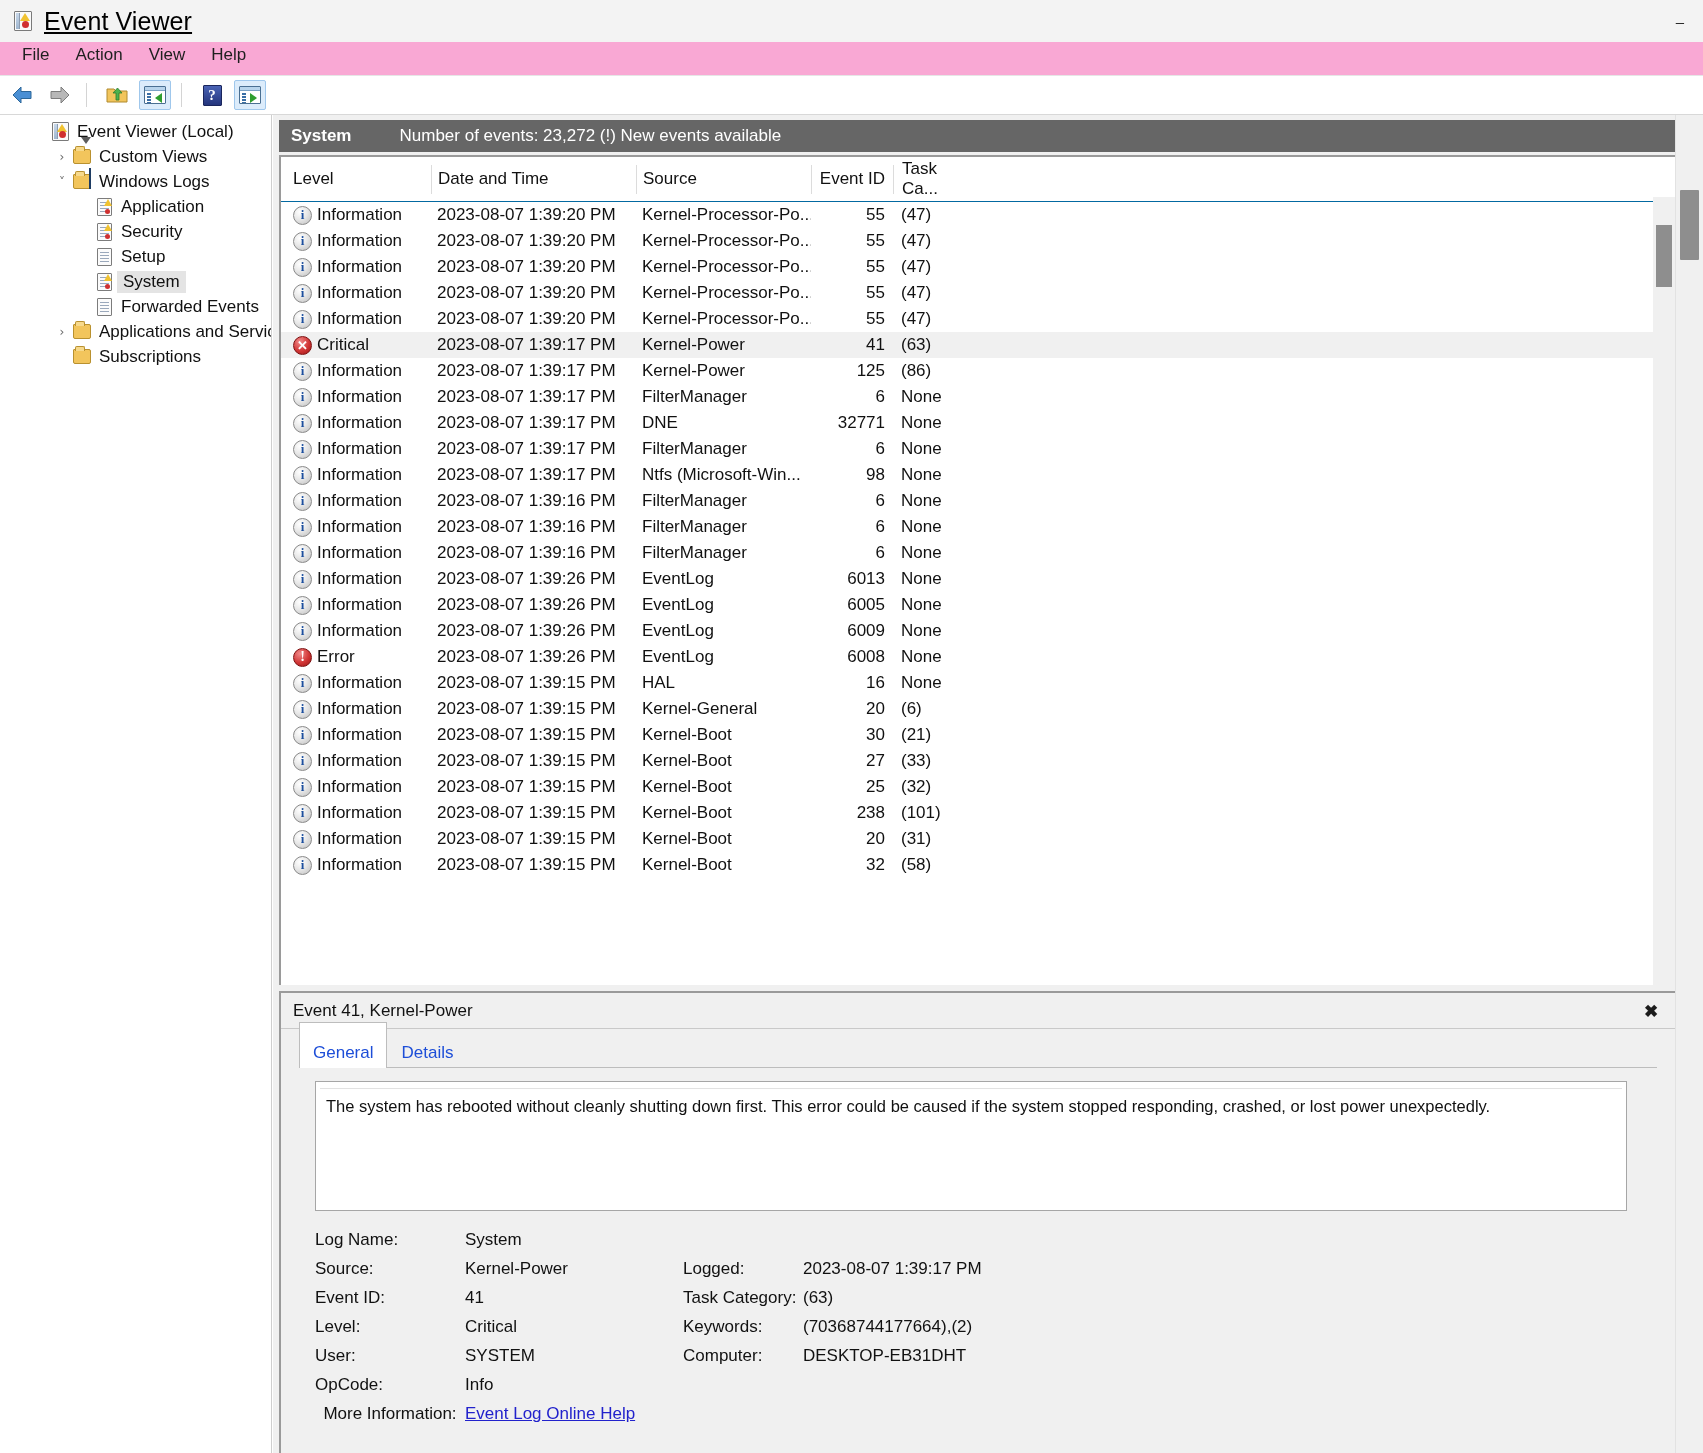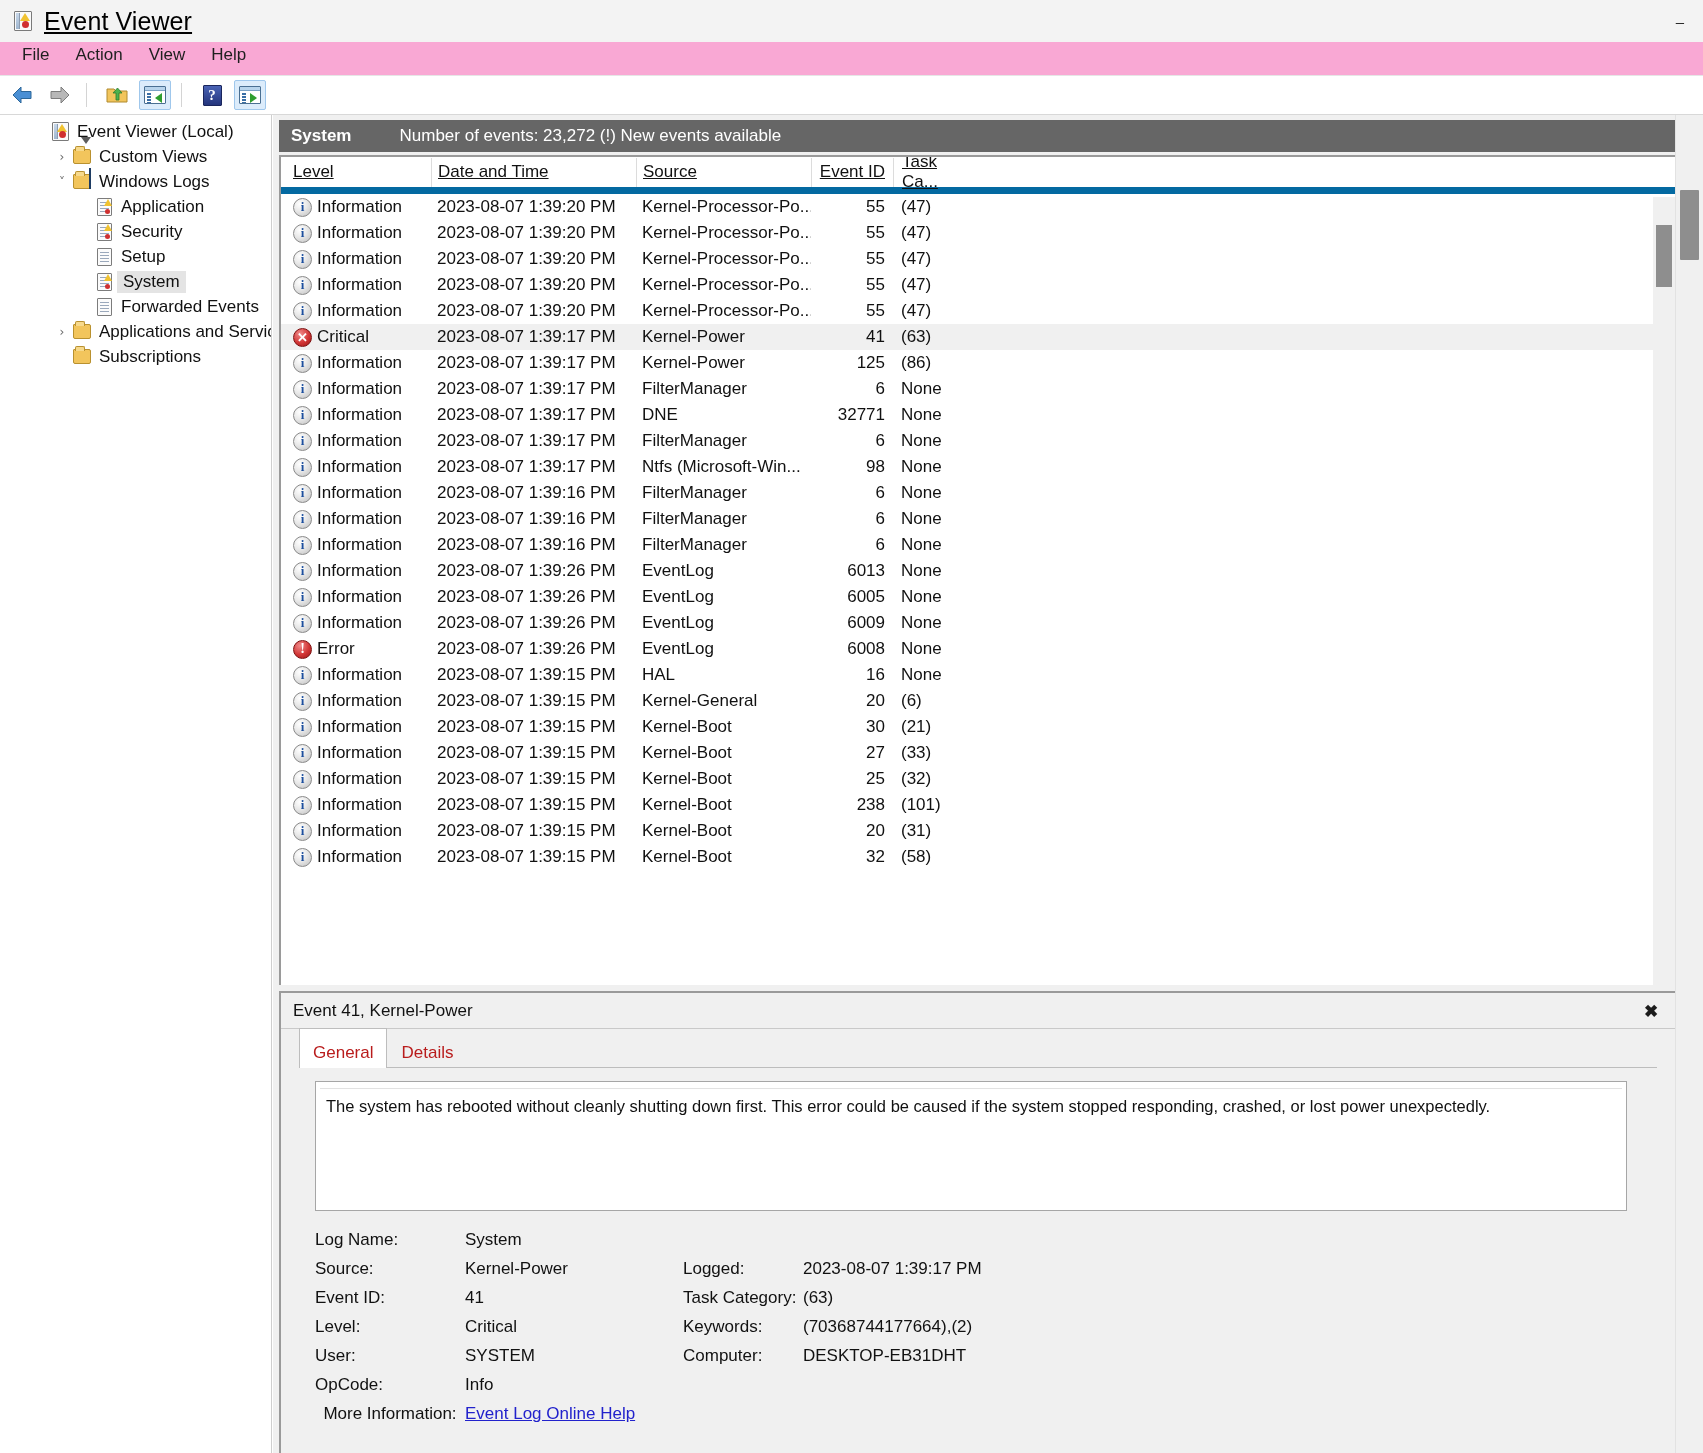--- a/index.html
+++ b/index.html
@@ -170,23 +170,23 @@
 
   
   #listwrap {
     position: absolute; left: 6px; top: 40px; right: 0; height: 830px;
     background: #ffffff;
     border-top: 2px solid #9a9a9a;
     border-left: 2px solid #9a9a9a;
     overflow: hidden;
   }
   #lhrow {
-    height: 37px; display: flex; align-items: center;
-    border-bottom: 7px solid #0369a1; background: #fff;
-    font-size: 17px; color: #111; text-decoration: underline;
+    height: 45px; display: flex; align-items: center;
+    border-bottom: 1px solid #0369a1; background: #fff;
+    font-size: 17px; color: #111;
   }
   #lhrow .hc { position: relative; height: 29px; display:flex; align-items:center; }
   #lhrow .hc + .hc { border-left: 1px solid #dcdcdc; }
   .c-level  { width: 150px; padding-left: 12px; }
   .c-date   { width: 205px; padding-left: 6px; }
   .c-source { width: 175px; padding-left: 6px; }
   .c-eid    { width: 82px;  padding-right: 8px; justify-content: flex-end; }
   .c-task   { width: 78px;  padding-left: 8px; }
 
   .erow {
@@ -237,21 +237,21 @@
   #detailbar .dtitle { font-size: 17px; color: #111; margin-left: 12px; }
   #detail-close {
     position: absolute; right: 14px; top: 8px; width: 20px; height: 20px;
     display: flex; align-items: center; justify-content: center;
     font-size: 17px; font-weight: bold; color: #1c1c1c;
   }
   #tabs {
     height: 30px; display: flex; align-items: flex-end; margin-left: 18px; margin-top: 8px;
   }
   .tab {
-    font-size: 17px; color: #b91c1c; padding: 14px 13px 5px 13px;
+    font-size: 17px; color: #1d4ed8; padding: 20px 13px 5px 13px;
     border: 1px solid transparent; border-bottom: none;
     background: transparent; position: relative; top: 1px; margin-top: 9px;
   }
   .tab.active { background: #ffffff; border-color: #bdbdbd; }
   #tabline { height: 1px; background: #bdbdbd; margin: 0 18px; }
 
   #descbox {
     position: absolute; left: 34px; right: 48px; top: 88px; height: 130px;
     background: #ffffff; border: 1px solid #a6a6a6;
   }

